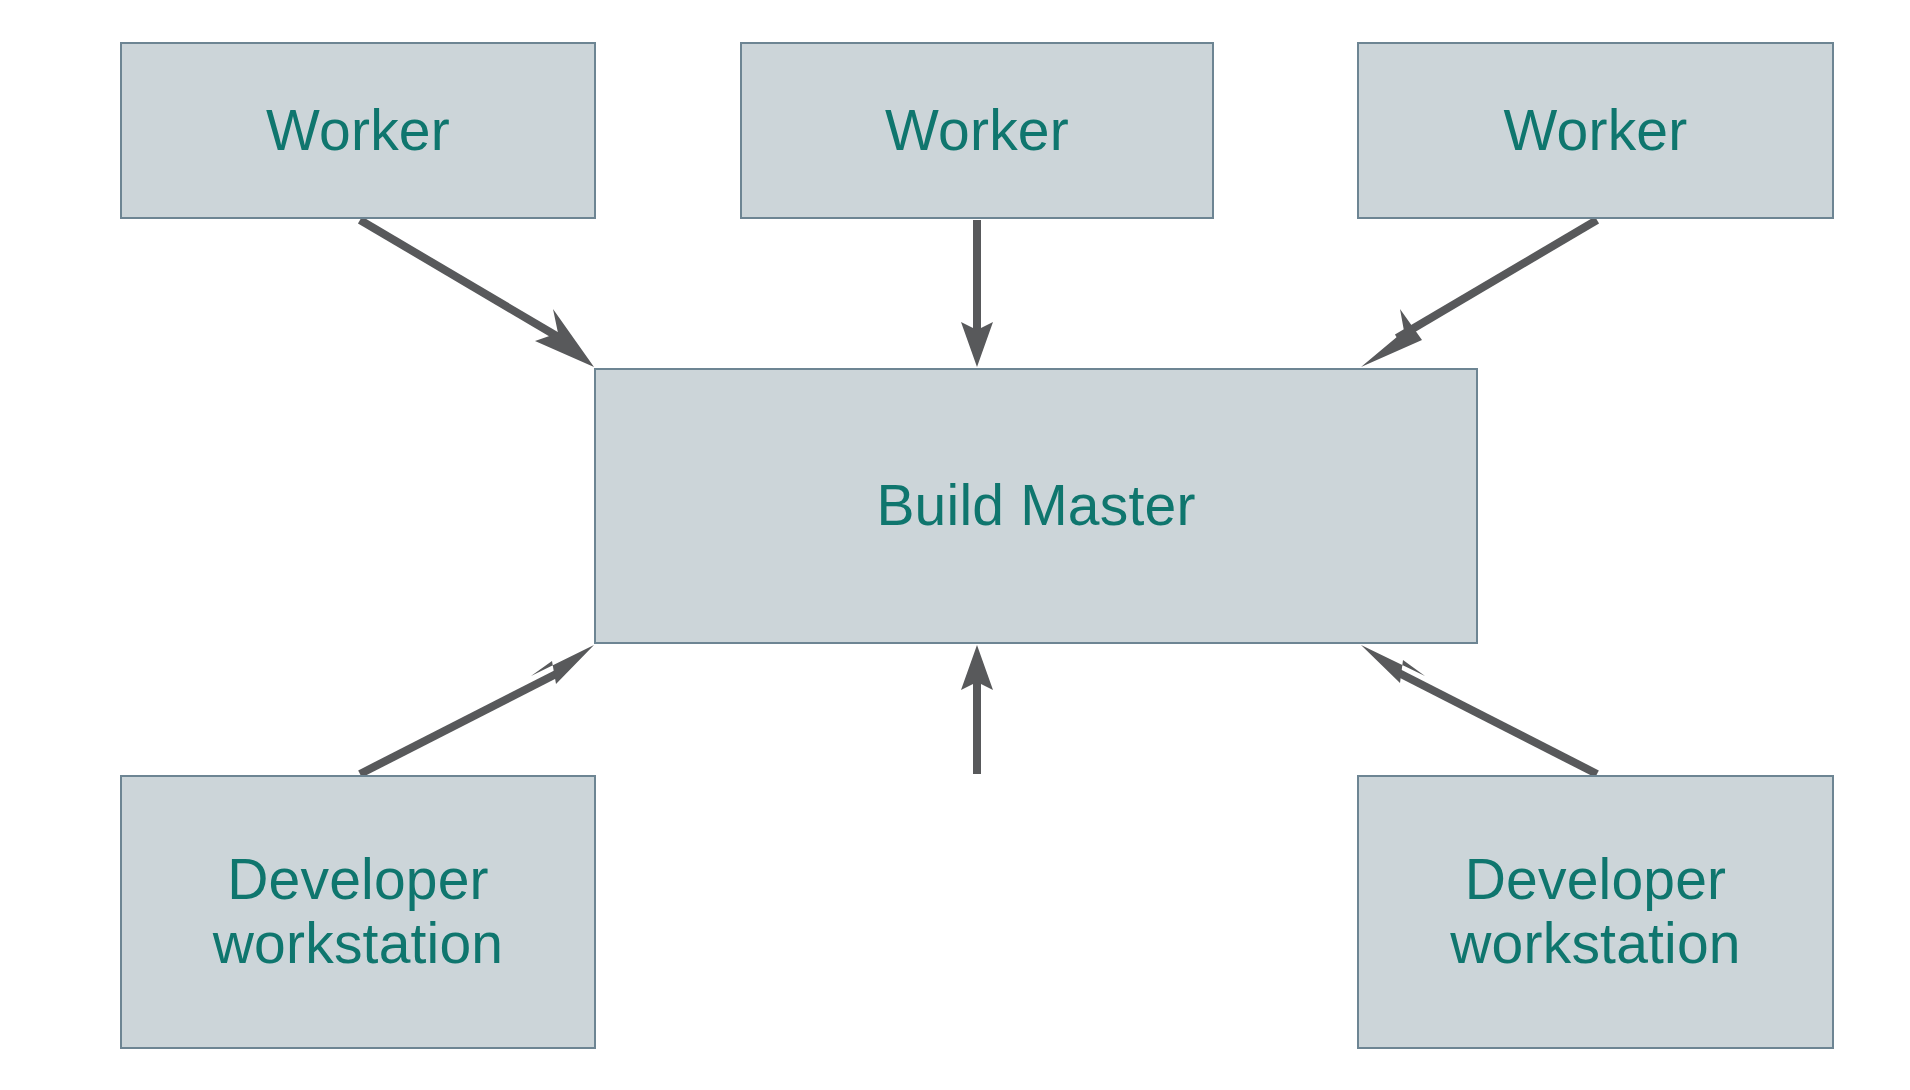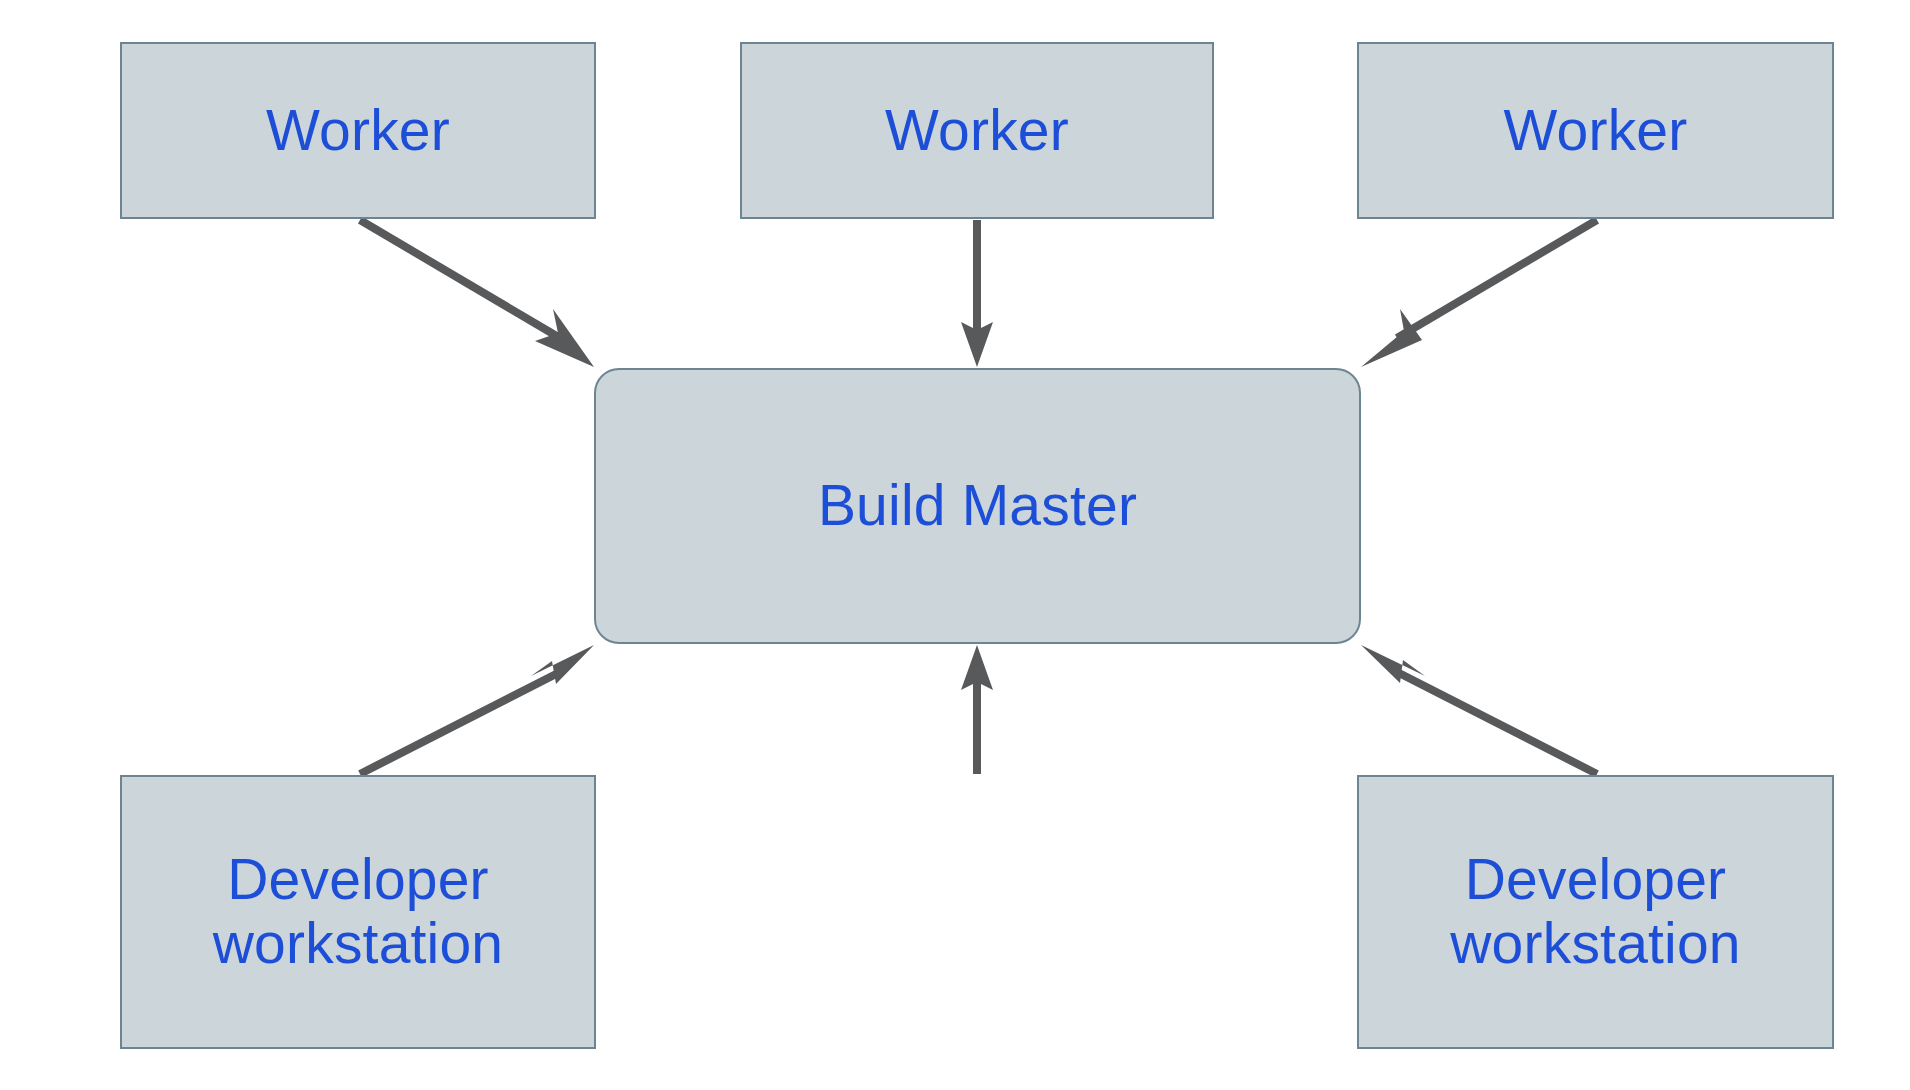--- a/index.html
+++ b/index.html
@@ -37,28 +37,28 @@
     text-align: center;
     color: #000000;
     z-index: 2;
   }
   .node-label {
     font-size: 57px;
     line-height: 1.12;
     font-weight: 400;
     letter-spacing: 0.2px;
     white-space: pre-line;
-    color: #1d4ed8;
+    color: #0f766e;
   }
   
   #node-worker-1 { left: 120px; top: 42px;  width: 476px; height: 177px; }
   #node-worker-2 { left: 740px; top: 42px;  width: 474px; height: 177px; }
   #node-worker-3 { left: 1357px; top: 42px; width: 477px; height: 177px; }
   
-  #node-build-master { left: 594px; top: 368px; width: 767px; height: 276px; border-radius: 25px; }
+  #node-build-master { left: 594px; top: 368px; width: 884px; height: 276px; }
   
   #node-dev-ws-1 { left: 120px; top: 775px;  width: 476px; height: 274px; }
   #node-ci-server { left: 740px; top: 775px; width: 474px; height: 274px; }
   #node-dev-ws-2 { left: 1357px; top: 775px; width: 477px; height: 274px; }
 </style>
 </head>
 <body>
 
 <div id="canvas">
 

